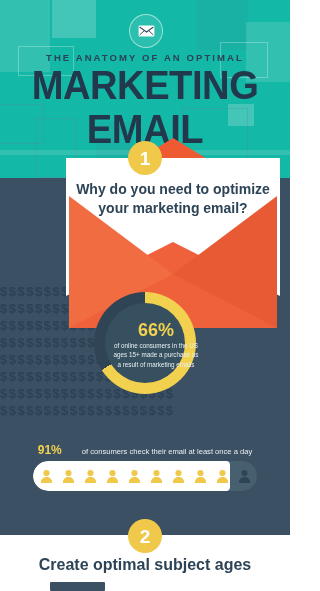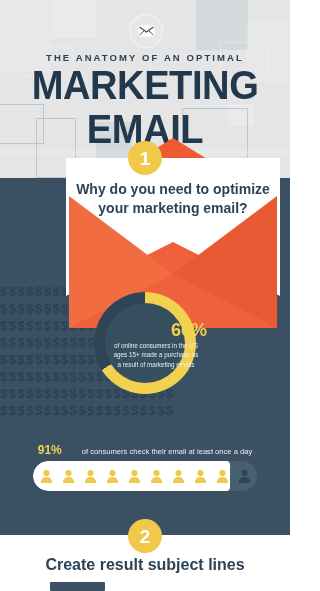--- a/index.html
+++ b/index.html
@@ -17,21 +17,21 @@
     overflow: hidden;
     background: #ffffff;
   }
 
   
   .header-band {
     position: absolute;
     left: 0; top: 0;
     width: 290px;
     height: 178px;
-    background: #e5e5e5;
+    background: #14b8a6;
     overflow: hidden;
   }
   .bp {
     position: absolute;
     box-sizing: border-box;
   }
   .bp-fill   { background: rgba(255,255,255,0.13); }
   .bp-fill2  { background: rgba(255,255,255,0.20); }
   .bp-dark   { background: rgba(70,120,150,0.10); }
   .bp-line   { border: 1px solid rgba(255,255,255,0.28); }
@@ -197,21 +197,21 @@
     position: absolute;
     left: 11px; top: 11px;
     width: 80px; height: 80px;
     border-radius: 50%;
     background: #36505f;
   }
   .donut-pct {
     position: absolute;
     left: 0; top: 18px;
     width: 102px;
-    text-align: right;
+    text-align: center;
     font-size: 18px;
     font-weight: bold;
     color: #f2d14e;
     line-height: 1;
   }
   .donut-sub {
     position: absolute;
     left: 7px; top: 38px;
     width: 88px;
     text-align: center;
@@ -417,16 +417,16 @@
     <div class="person" style="left:201px;">
         <svg width="13" height="14" viewBox="0 0 13 14">
           <circle cx="6.5" cy="4" r="3.1" fill="#2f4454"></circle>
           <path d="M0.9 14 C0.9 9.9 3.4 8 6.5 8 C9.6 8 12.1 9.9 12.1 14 Z" fill="#2f4454"></path>
         </svg>
       </div>
   </div>
 
   <div class="white-band"></div>
   <div class="badge badge-2">2</div>
-  <div class="sec2-title">Create result subject lines</div>
+  <div class="sec2-title">Create optimal subject ages</div>
   <div class="sec2-bar"></div>
 
 </div>
 
 </body></html>

